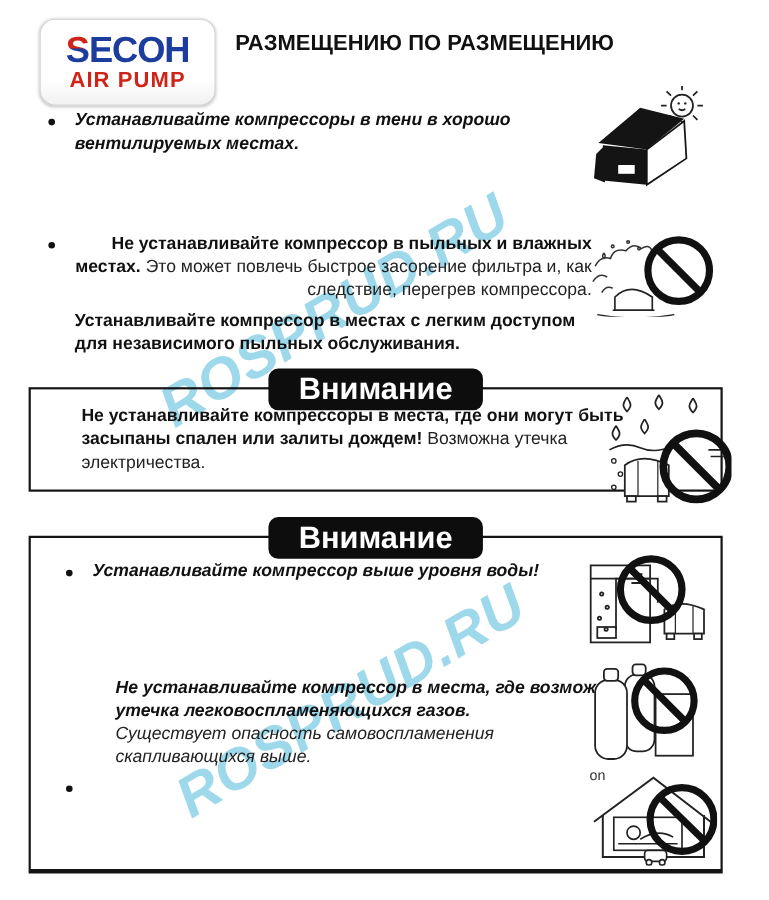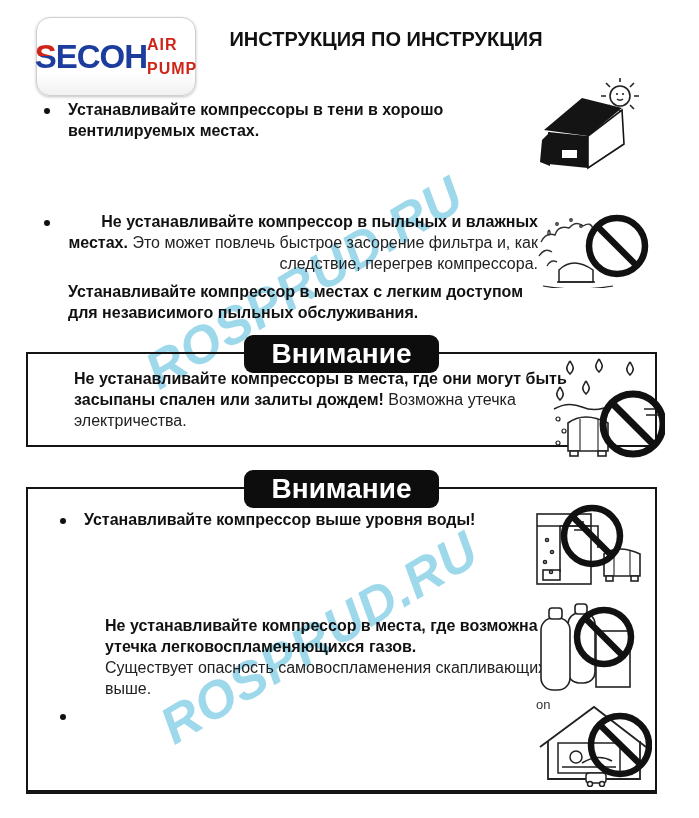--- a/index.html
+++ b/index.html
@@ -14,41 +14,41 @@
     transform:rotate(-31deg);transform-origin:0 50%;
   }
   .wm1{left:150px;top:345px;}
   .wm2{left:165px;top:700px;}
   
   .logo{
     position:absolute;left:36px;top:17px;width:158px;height:77px;
     background:linear-gradient(180deg,#ffffff 70%,#f1f1f1 100%);
     border:1px solid #cfcfcf;border-radius:14px;
     box-shadow:0 1px 3px rgba(0,0,0,.25);
-    display:flex;flex-direction:row;align-items:center;justify-content:center;
+    display:flex;flex-direction:column;align-items:center;justify-content:center;
   }
   .logo-line1{font-size:33px;font-weight:bold;letter-spacing:-1px;line-height:32px;}
   .logo-s{color:#cf2418;}
   @supports ((-webkit-background-clip:text) or (background-clip:text)){
     .logo-s{
       color:transparent;
       background:linear-gradient(180deg,#cf2418 48%,#1c3d9e 48%);
       -webkit-background-clip:text;background-clip:text;
     }
   }
   .logo-rest{color:#1c3d9e;}
-  .logo-line2{font-size:16px;font-weight:bold;color:#cf2418;letter-spacing:1px;line-height:24px;}
+  .logo-line2{font-size:20px;font-weight:bold;color:#cf2418;letter-spacing:1px;line-height:24px;}
   .title{
     position:absolute;left:196px;top:26px;width:380px;text-align:center;
     font-size:20px;font-weight:bold;line-height:27px;color:#111;
   }
   
   .txt{position:absolute;font-size:16px;line-height:21px;color:#222;}
   .seg-b{font-weight:bold;color:#111;}
-  .seg-block{display:block;}
+  .seg-block{display:block;font-style:italic;}
   .dot{position:absolute;width:6px;height:6px;border-radius:50%;background:#111;}
   
   .wbox{position:absolute;border:2px solid #141414;background:transparent;box-sizing:border-box;}
   .badge{
     position:absolute;left:50%;top:-19px;transform:translateX(-50%);
     background:#0d0d0d;color:#ffffff;font-weight:bold;font-size:28px;
     line-height:22px;padding:8px 28px;border-radius:9px;white-space:nowrap;
   }
   .illu{position:absolute;}
   .svg-label{font-family:"Liberation Sans",sans-serif;font-size:13px;fill:#333;}
@@ -59,21 +59,21 @@
 <div class="page">
 
   <div class="watermark wm1">ROSPRUD.RU</div>
   <div class="watermark wm2">ROSPRUD.RU</div>
 
   <div class="logo">
     <div class="logo-line1"><span class="logo-s">S</span><span class="logo-rest">ECOH</span></div>
     <div class="logo-line2">AIR PUMP</div>
   </div>
   <div class="title">
-    <div>ИНСТРУКЦИЯ ПО ИНСТРУКЦИЯ</div>
+    <div>РАЗМЕЩЕНИЮ ПО РАЗМЕЩЕНИЮ</div>
   </div>
 
   <span class="dot" style="left:44px;top:108px;"></span>
   <div class="txt" style="left:68px;top:99px;width:466px;">
     <span class="seg-b seg-block">Устанавливайте компрессоры в тени в хорошо вентилируемых местах.</span>
   </div>
 
   <svg class="illu" style="left:540px;top:78px;" width="106" height="94" viewBox="0 0 106 94">
     <g fill="none" stroke="#222" stroke-width="1.6">
       <circle cx="80" cy="18" r="10" fill="#fff"></circle>

